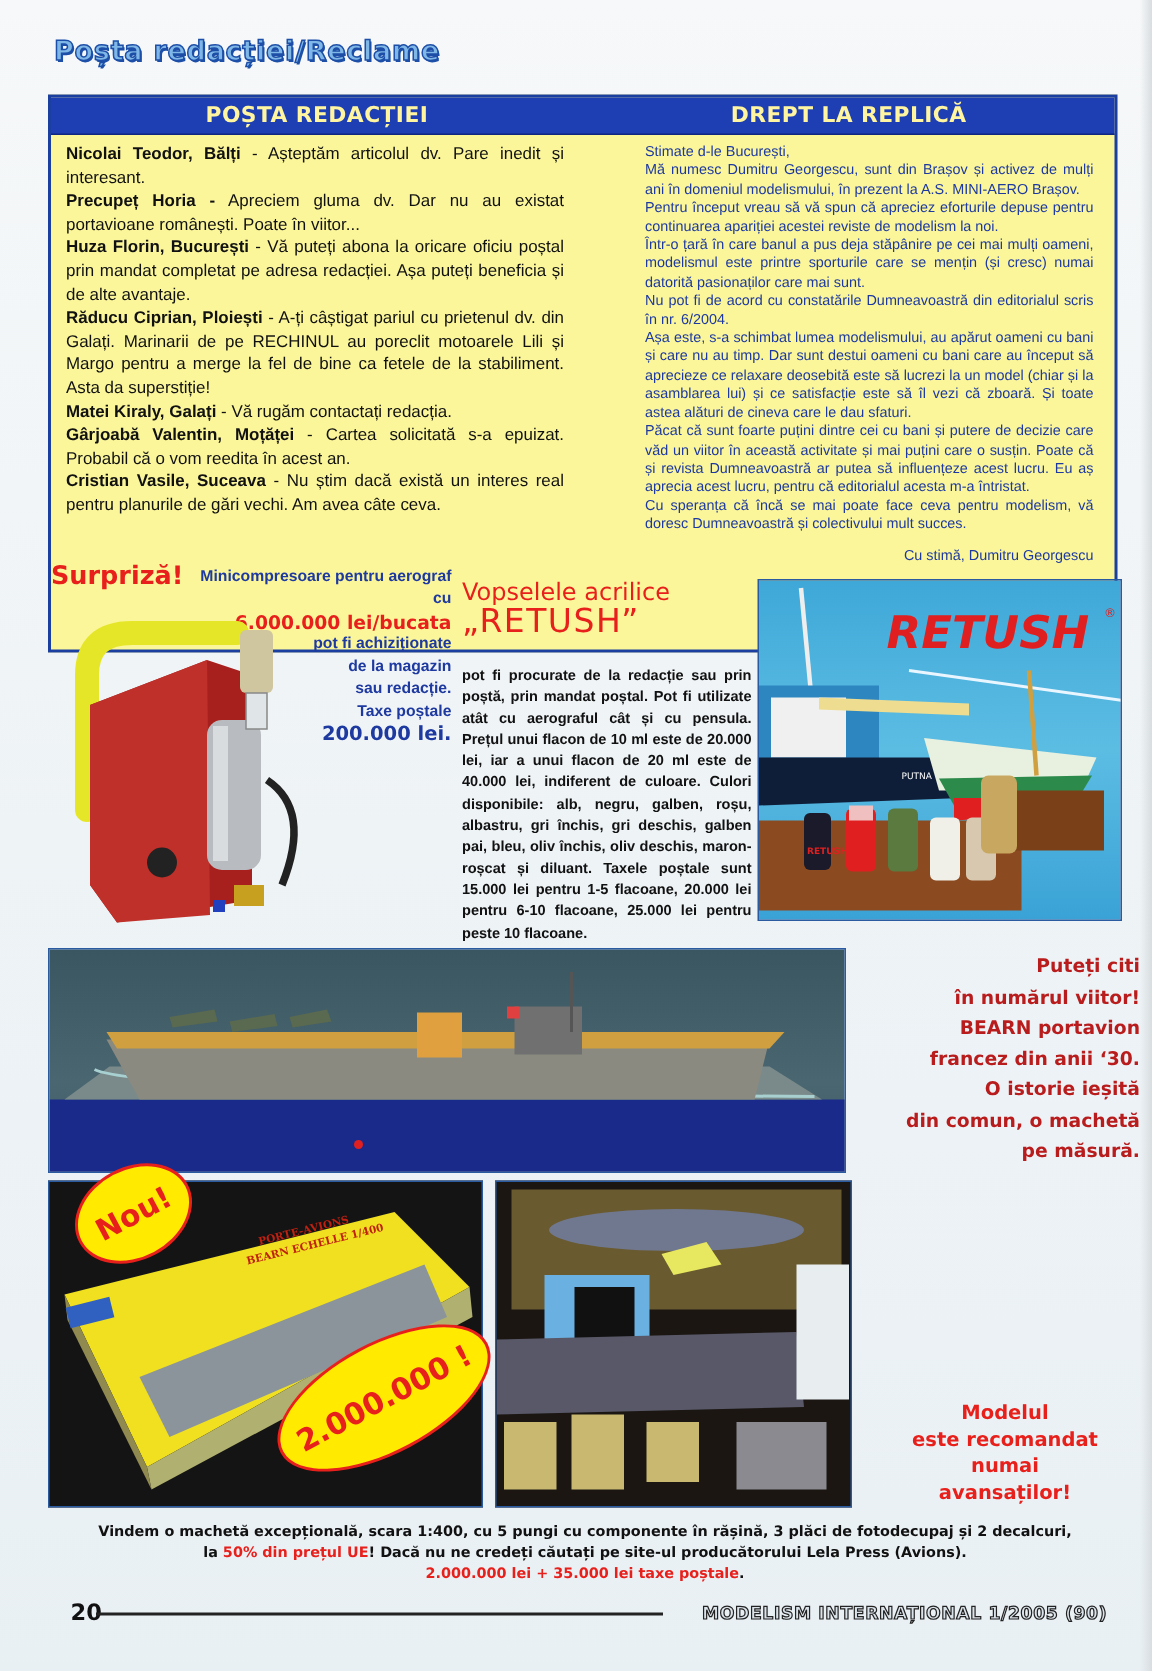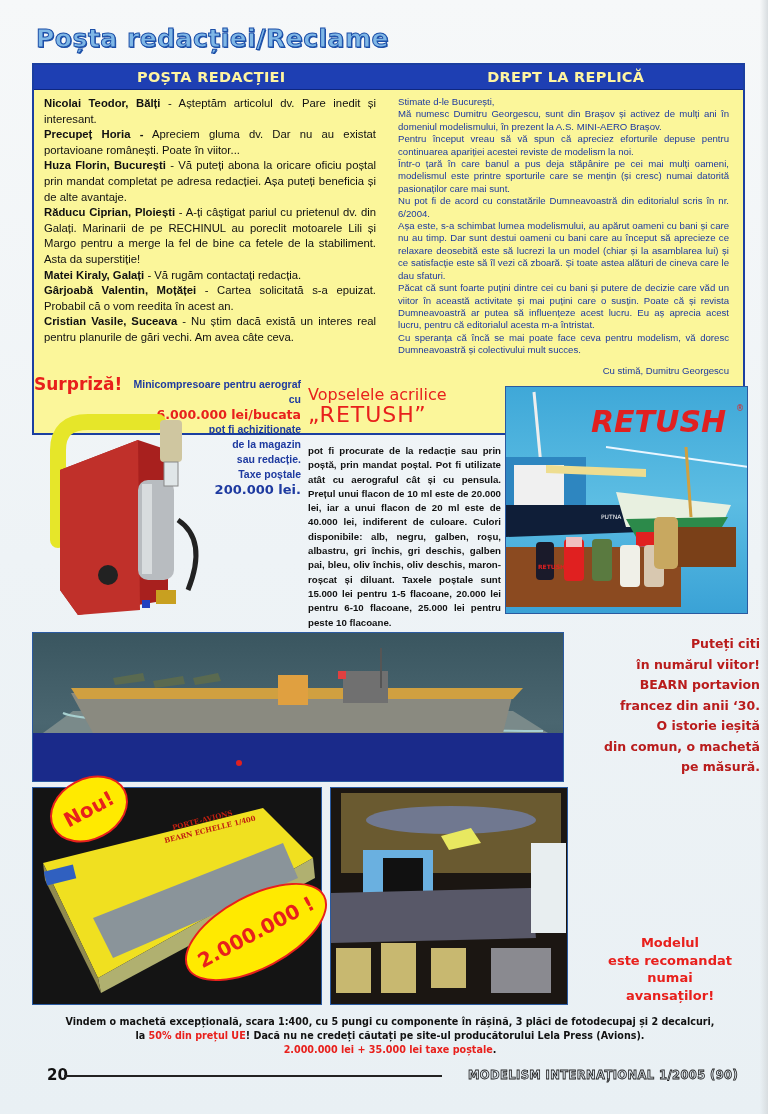--- a/index.html
+++ b/index.html
@@ -13,39 +13,39 @@
     position: absolute; inset: 0;
     background: linear-gradient(180deg, #f6f8f9 0%, #eef3f6 50%, #e9f0f4 100%);
   }
   .right-edge {
     position: absolute; top: 0; right: 0; width: 8px; height: 1114px;
     background: linear-gradient(90deg, rgba(255,255,255,0) 0%, #d8dde0 100%);
   }
   .section-title {
     position: absolute; left: 36px; top: 24px;
     font-family: "DejaVu Sans", sans-serif; font-weight: bold;
-    font-size: 25px; color: #7fb7e6; letter-spacing: 0.5px;
+    font-size: 18px; color: #7fb7e6; letter-spacing: 0.5px;
     -webkit-text-stroke: 1px #1d4fa8;
     text-shadow: 1px 1px 0 #1d4fa8;
   }
   
   .mailbox {
     position: absolute; left: 32px; top: 63px; width: 713px; height: 372px;
     border: 2px solid #1b3fa0; background: #fbf69a;
   }
   .mailbox-head {
     height: 25px; background: #1e3fb3; display: flex;
     border-bottom: 1px solid #0f2780;
   }
   .mailbox-head .h {
     flex: 1; color: #fff5a0; font-weight: bold; font-size: 14.5px;
     display: flex; align-items: center; justify-content: center;
     font-family: "DejaVu Sans", sans-serif; letter-spacing: 0.3px;
   }
-  .mailbox-body { display: flex; height: 273px; }
+  .mailbox-body { display: flex; height: 273px; gap: 32px; }
   .col-left {
     width: 350px; padding: 6px 8px 4px 10px;
     font-size: 11.3px; line-height: 15.6px; color: #111; text-align: justify;
     font-family: "Liberation Sans", sans-serif;
   }
   .col-left .name { font-weight: bold; }
   .col-right {
     flex: 1; padding: 6px 14px 4px 14px;
     font-size: 9.6px; line-height: 12.4px; color: #1e3aa0; text-align: justify;
     font-family: "Liberation Sans", sans-serif;

